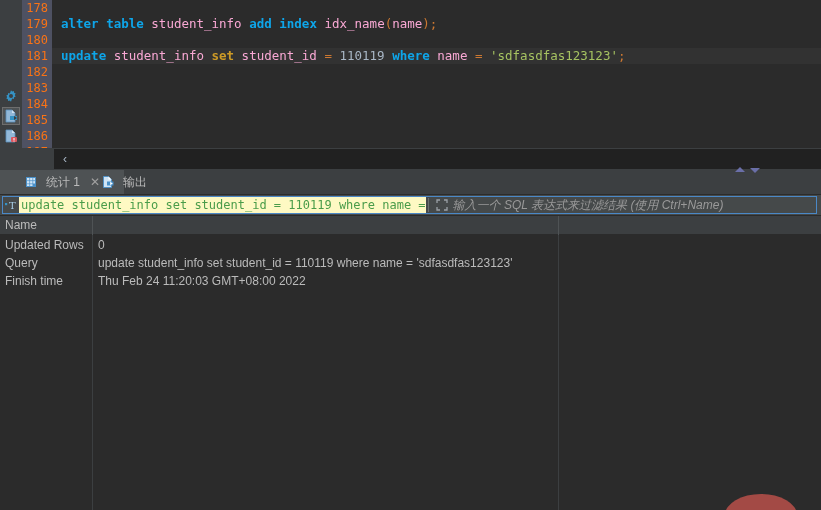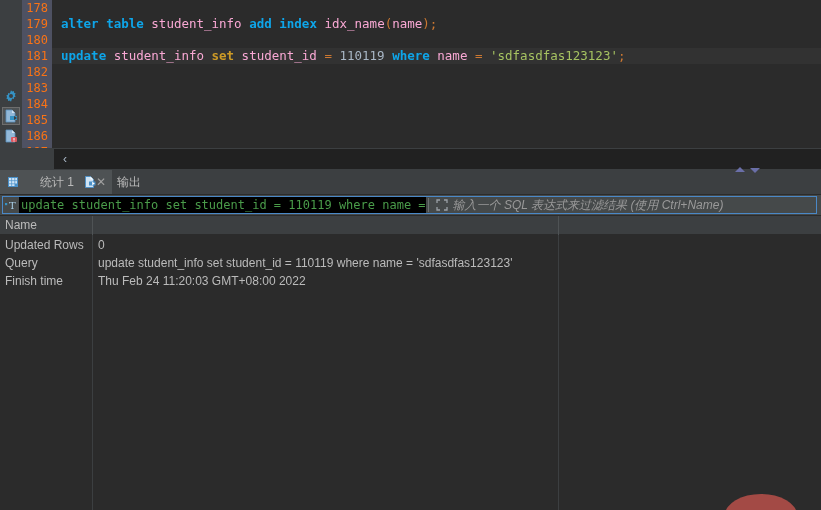--- a/index.html
+++ b/index.html
@@ -151,22 +151,22 @@
     width: 821px;
     height: 24px;
     background: #3c3f41;
   }
   .tab {
     position: absolute;
     top: 0;
     height: 24px;
     display: flex;
     align-items: center;
-    gap: 20px;
-    padding: 0 6px;
+    gap: 8px;
+    padding: 0 24px;
     font-size: 12px;
     color: #bbbbbb;
     cursor: pointer;
     box-sizing: border-box;
   }
   .tab.active {
     background: #4e5254;
   }
   .tab-icon { width: 14px; height: 14px; flex: 0 0 14px; }
   .tab-close {
@@ -201,21 +201,21 @@
   }
   #filter-text-icon {
     width: 15px; height: 14px;
     margin-left: 1px;
     flex: 0 0 15px;
   }
   #filter-value {
     font-family: "DejaVu Sans Mono", monospace;
     font-size: 12px;
     color: #4a9c4a;
-    background: #000000;
+    background: #fef9c3;
     white-space: nowrap;
     padding: 1px 0 1px 2px;
     line-height: 14px;
   }
   #filter-expand-icon {
     width: 14px; height: 14px;
     margin: 0 4px 0 6px;
     flex: 0 0 14px;
   }
   #filter-divider {

